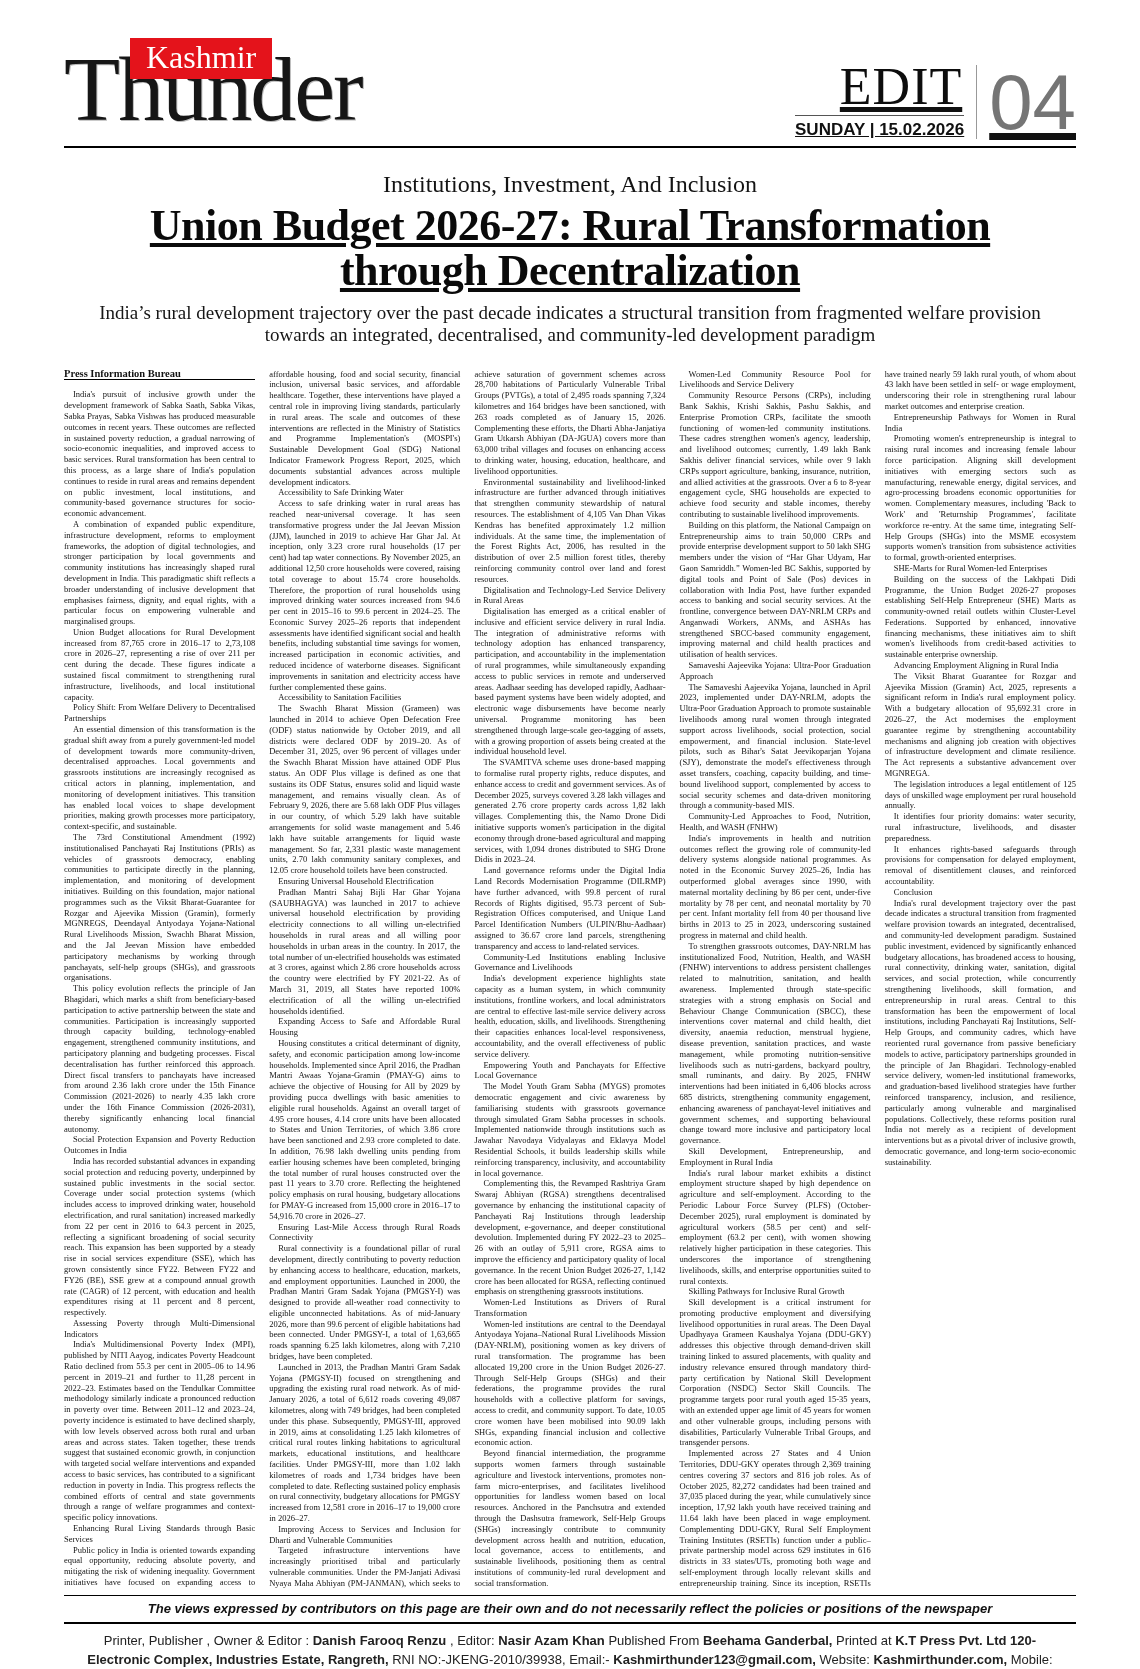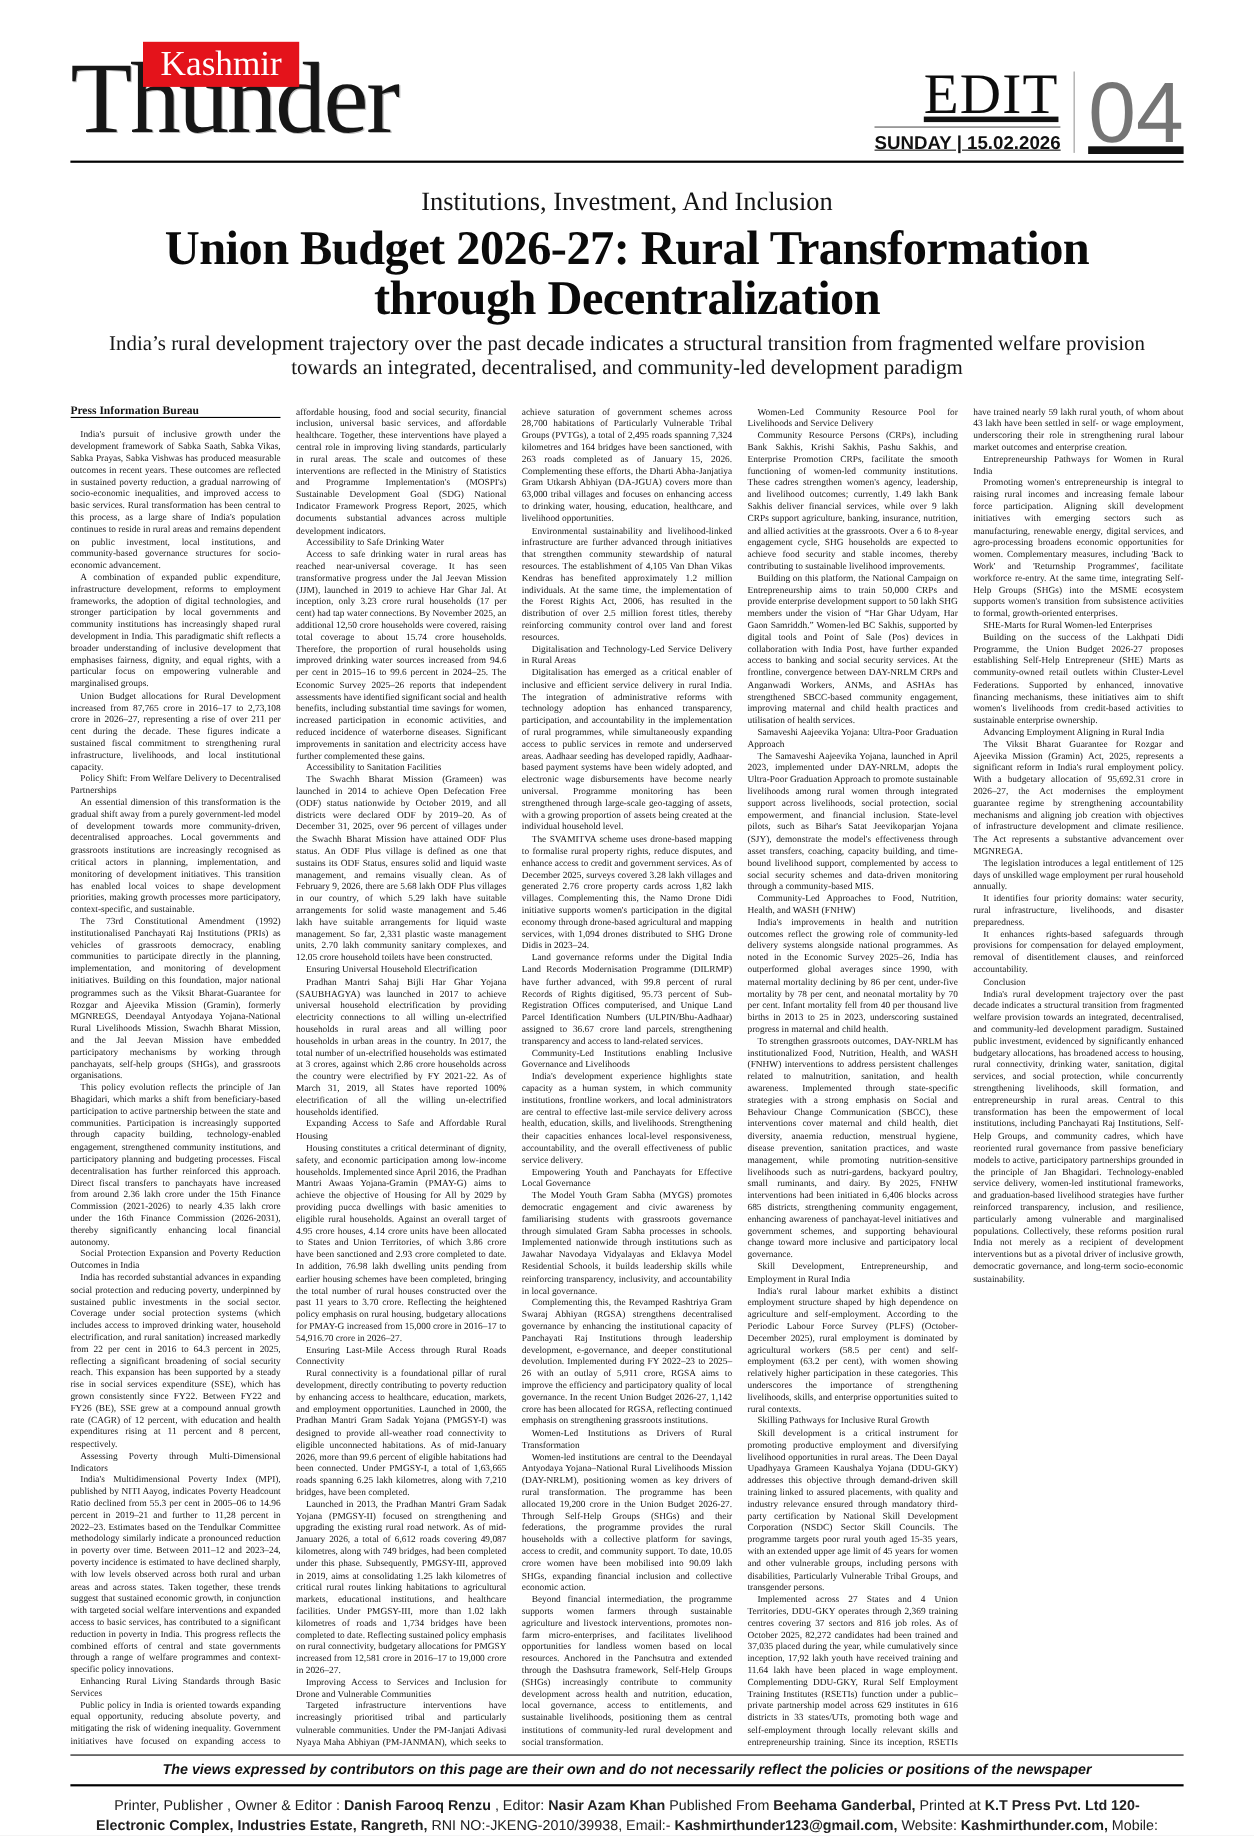--- a/index.html
+++ b/index.html
@@ -26,21 +26,21 @@
     border-bottom:1.5px solid #555; padding:0 2px 4px 30px; }
   .edition-date { font-family:"Liberation Sans", sans-serif; font-weight:bold;
     font-size:17px; letter-spacing:0; padding-top:4px; white-space:nowrap; }
   .page-number { font-family:"Liberation Sans", sans-serif; font-size:78px;
     line-height:0.95; color:var(--pagenum-gray,#757575);
     border-left:1.5px solid #999; padding-left:12px; align-self:center; }
   
   .kicker { text-align:center; font-size:24px; margin-top:23px; color:#141414; }
   .headline { text-align:center; font-weight:bold; font-size:44px;
     line-height:1.02; letter-spacing:-0.5px; margin:6px auto 8px; color:#0a0a0a;
-    max-width:960px; }
+    max-width:960px;text-decoration:underline; }
   .deck { text-align:center; font-size:19px; line-height:1.18; color:#161616;
     max-width:1000px; margin:0 auto; }
   
   .article-columns {
     margin-top:22px; height:1222px; overflow:hidden;
     column-count:5; column-gap:14px; column-fill:auto;
     font-size:8.5px; line-height:10.8px; color:#141414;
     text-align:justify;
   }
   .article-columns .byline { font-weight:bold; font-size:10.5px;
@@ -100,21 +100,21 @@
       <p class="p">Access to safe drinking water in rural areas has reached near-universal coverage. It has seen transformative progress under the Jal Jeevan Mission (JJM), launched in 2019 to achieve Har Ghar Jal. At inception, only 3.23 crore rural households (17 per cent) had tap water connections. By November 2025, an additional 12,50 crore households were covered, raising total coverage to about 15.74 crore households. Therefore, the proportion of rural households using improved drinking water sources increased from 94.6 per cent in 2015–16 to 99.6 percent in 2024–25. The Economic Survey 2025–26 reports that independent assessments have identified significant social and health benefits, including substantial time savings for women, increased participation in economic activities, and reduced incidence of waterborne diseases. Significant improvements in sanitation and electricity access have further complemented these gains.</p>
       <p class="h">Accessibility to Sanitation Facilities</p>
       <p class="p">The Swachh Bharat Mission (Grameen) was launched in 2014 to achieve Open Defecation Free (ODF) status nationwide by October 2019, and all districts were declared ODF by 2019–20. As of December 31, 2025, over 96 percent of villages under the Swachh Bharat Mission have attained ODF Plus status. An ODF Plus village is defined as one that sustains its ODF Status, ensures solid and liquid waste management, and remains visually clean. As of February 9, 2026, there are 5.68 lakh ODF Plus villages in our country, of which 5.29 lakh have suitable arrangements for solid waste management and 5.46 lakh have suitable arrangements for liquid waste management. So far, 2,331 plastic waste management units, 2.70 lakh community sanitary complexes, and 12.05 crore household toilets have been constructed.</p>
       <p class="h">Ensuring Universal Household Electrification</p>
       <p class="p">Pradhan Mantri Sahaj Bijli Har Ghar Yojana (SAUBHAGYA) was launched in 2017 to achieve universal household electrification by providing electricity connections to all willing un-electrified households in rural areas and all willing poor households in urban areas in the country. In 2017, the total number of un-electrified households was estimated at 3 crores, against which 2.86 crore households across the country were electrified by FY 2021-22. As of March 31, 2019, all States have reported 100% electrification of all the willing un-electrified households identified.</p>
       <p class="h">Expanding Access to Safe and Affordable Rural Housing</p>
       <p class="p">Housing constitutes a critical determinant of dignity, safety, and economic participation among low-income households. Implemented since April 2016, the Pradhan Mantri Awaas Yojana-Gramin (PMAY-G) aims to achieve the objective of Housing for All by 2029 by providing pucca dwellings with basic amenities to eligible rural households. Against an overall target of 4.95 crore houses, 4.14 crore units have been allocated to States and Union Territories, of which 3.86 crore have been sanctioned and 2.93 crore completed to date. In addition, 76.98 lakh dwelling units pending from earlier housing schemes have been completed, bringing the total number of rural houses constructed over the past 11 years to 3.70 crore. Reflecting the heightened policy emphasis on rural housing, budgetary allocations for PMAY-G increased from 15,000 crore in 2016–17 to 54,916.70 crore in 2026–27.</p>
       <p class="h">Ensuring Last-Mile Access through Rural Roads Connectivity</p>
       <p class="p">Rural connectivity is a foundational pillar of rural development, directly contributing to poverty reduction by enhancing access to healthcare, education, markets, and employment opportunities. Launched in 2000, the Pradhan Mantri Gram Sadak Yojana (PMGSY-I) was designed to provide all-weather road connectivity to eligible unconnected habitations. As of mid-January 2026, more than 99.6 percent of eligible habitations had been connected. Under PMGSY-I, a total of 1,63,665 roads spanning 6.25 lakh kilometres, along with 7,210 bridges, have been completed.</p>
       <p class="p">Launched in 2013, the Pradhan Mantri Gram Sadak Yojana (PMGSY-II) focused on strengthening and upgrading the existing rural road network. As of mid-January 2026, a total of 6,612 roads covering 49,087 kilometres, along with 749 bridges, had been completed under this phase. Subsequently, PMGSY-III, approved in 2019, aims at consolidating 1.25 lakh kilometres of critical rural routes linking habitations to agricultural markets, educational institutions, and healthcare facilities. Under PMGSY-III, more than 1.02 lakh kilometres of roads and 1,734 bridges have been completed to date. Reflecting sustained policy emphasis on rural connectivity, budgetary allocations for PMGSY increased from 12,581 crore in 2016–17 to 19,000 crore in 2026–27.</p>
-      <p class="h">Improving Access to Services and Inclusion for Drone and Vulnerable Communities</p>
+      <p class="h">Improving Access to Services and Inclusion for Dharti and Vulnerable Communities</p>
       <p class="p">Targeted infrastructure interventions have increasingly prioritised tribal and particularly vulnerable communities. Under the PM-Janjati Adivasi Nyaya Maha Abhiyan (PM-JANMAN), which seeks to achieve saturation of government schemes across 28,700 habitations of Particularly Vulnerable Tribal Groups (PVTGs), a total of 2,495 roads spanning 7,324 kilometres and 164 bridges have been sanctioned, with 263 roads completed as of January 15, 2026. Complementing these efforts, the Dharti Abha-Janjatiya Gram Utkarsh Abhiyan (DA-JGUA) covers more than 63,000 tribal villages and focuses on enhancing access to drinking water, housing, education, healthcare, and livelihood opportunities.</p>
       <p class="p">Environmental sustainability and livelihood-linked infrastructure are further advanced through initiatives that strengthen community stewardship of natural resources. The establishment of 4,105 Van Dhan Vikas Kendras has benefited approximately 1.2 million individuals. At the same time, the implementation of the Forest Rights Act, 2006, has resulted in the distribution of over 2.5 million forest titles, thereby reinforcing community control over land and forest resources.</p>
       <p class="h">Digitalisation and Technology-Led Service Delivery in Rural Areas</p>
       <p class="p">Digitalisation has emerged as a critical enabler of inclusive and efficient service delivery in rural India. The integration of administrative reforms with technology adoption has enhanced transparency, participation, and accountability in the implementation of rural programmes, while simultaneously expanding access to public services in remote and underserved areas. Aadhaar seeding has developed rapidly, Aadhaar-based payment systems have been widely adopted, and electronic wage disbursements have become nearly universal. Programme monitoring has been strengthened through large-scale geo-tagging of assets, with a growing proportion of assets being created at the individual household level.</p>
       <p class="p">The SVAMITVA scheme uses drone-based mapping to formalise rural property rights, reduce disputes, and enhance access to credit and government services. As of December 2025, surveys covered 3.28 lakh villages and generated 2.76 crore property cards across 1,82 lakh villages. Complementing this, the Namo Drone Didi initiative supports women's participation in the digital economy through drone-based agricultural and mapping services, with 1,094 drones distributed to SHG Drone Didis in 2023–24.</p>
       <p class="p">Land governance reforms under the Digital India Land Records Modernisation Programme (DILRMP) have further advanced, with 99.8 percent of rural Records of Rights digitised, 95.73 percent of Sub-Registration Offices computerised, and Unique Land Parcel Identification Numbers (ULPIN/Bhu-Aadhaar) assigned to 36.67 crore land parcels, strengthening transparency and access to land-related services.</p>
       <p class="h">Community-Led Institutions enabling Inclusive Governance and Livelihoods</p>
       <p class="p">India's development experience highlights state capacity as a human system, in which community institutions, frontline workers, and local administrators are central to effective last-mile service delivery across health, education, skills, and livelihoods. Strengthening their capacities enhances local-level responsiveness, accountability, and the overall effectiveness of public service delivery.</p>
       <p class="h">Empowering Youth and Panchayats for Effective Local Governance</p>
       <p class="p">The Model Youth Gram Sabha (MYGS) promotes democratic engagement and civic awareness by familiarising students with grassroots governance through simulated Gram Sabha processes in schools. Implemented nationwide through institutions such as Jawahar Navodaya Vidyalayas and Eklavya Model Residential Schools, it builds leadership skills while reinforcing transparency, inclusivity, and accountability in local governance.</p>

